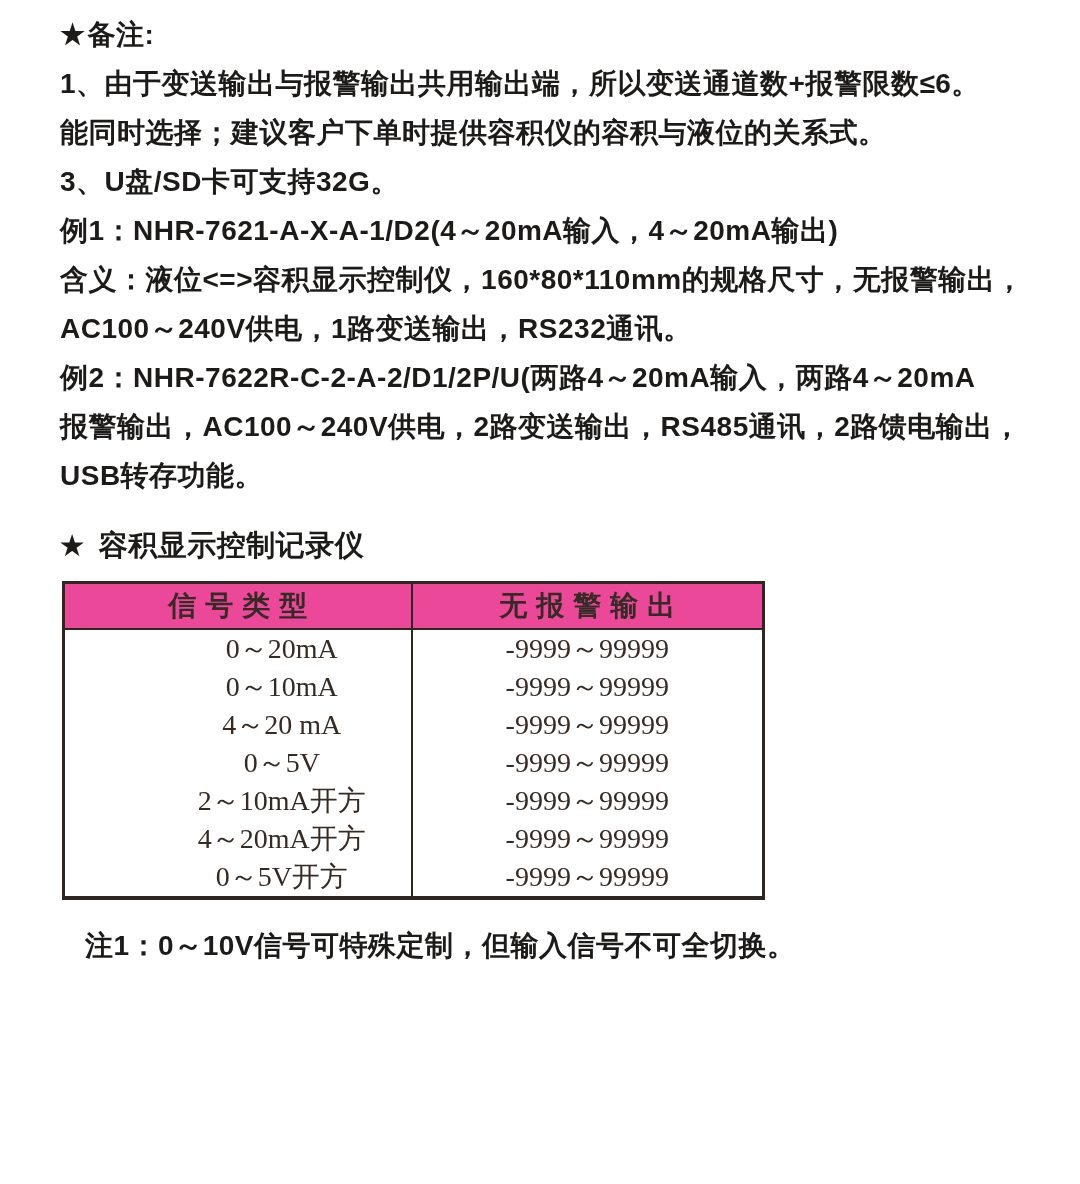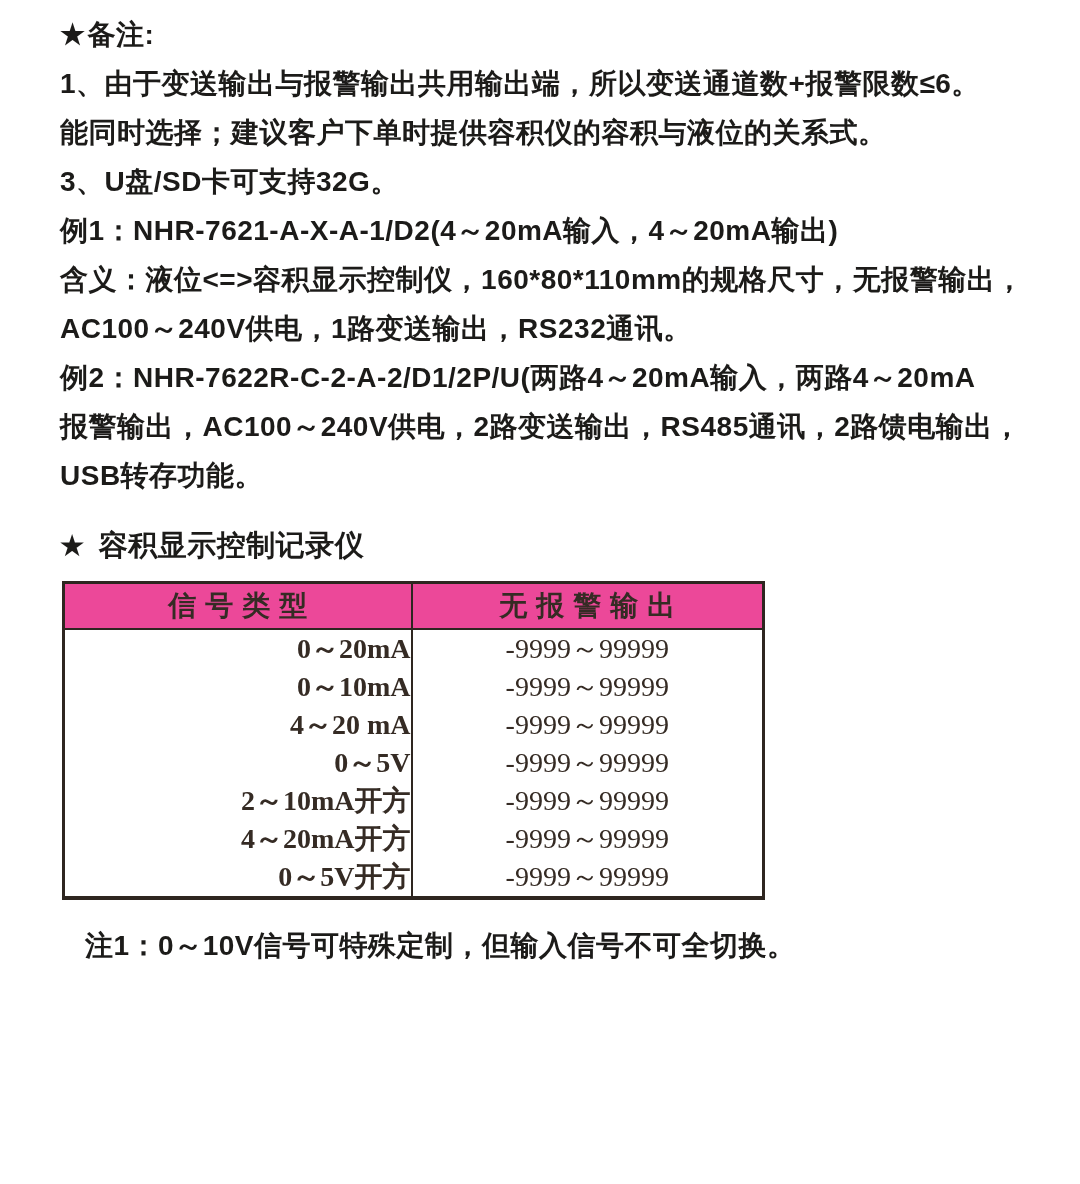--- a/index.html
+++ b/index.html
@@ -65,23 +65,22 @@
   table.sig th.col1, table.sig td.col1 {
     border-right: 2px solid #2e2620;
   }
   table.sig td {
     height: 36px;
     font-size: 28px;
     padding: 0;
     vertical-align: middle;
   }
   table.sig td.col1 {
-    text-align: right;
+    text-align: center;
     padding-left: 88px;
-    font-weight: bold;
   }
   table.sig td.col2 {
     text-align: center;
   }
   .footnote {
     margin: 26px 0 0 25px;
     font-size: 28px;
     font-weight: 600;
     line-height: 40px;
     white-space: nowrap;

